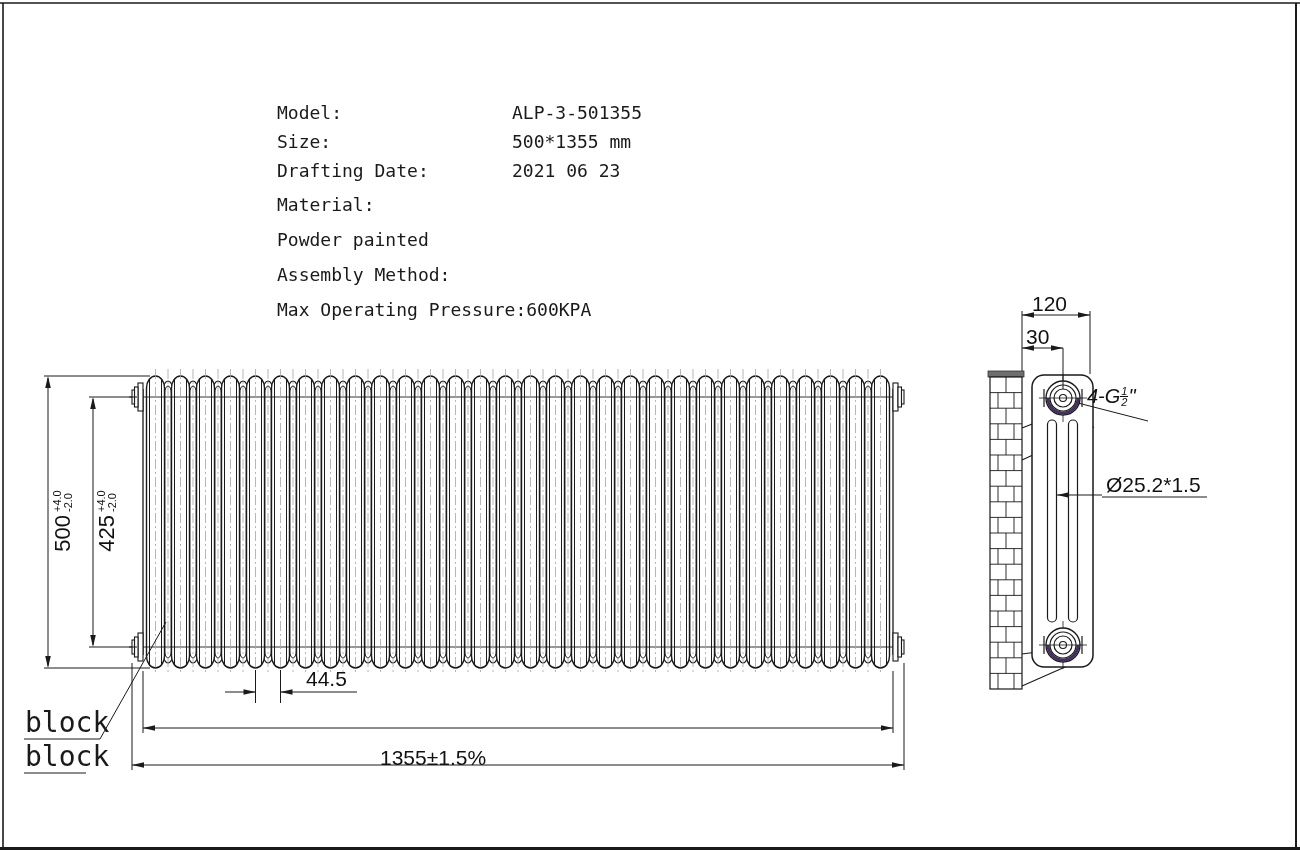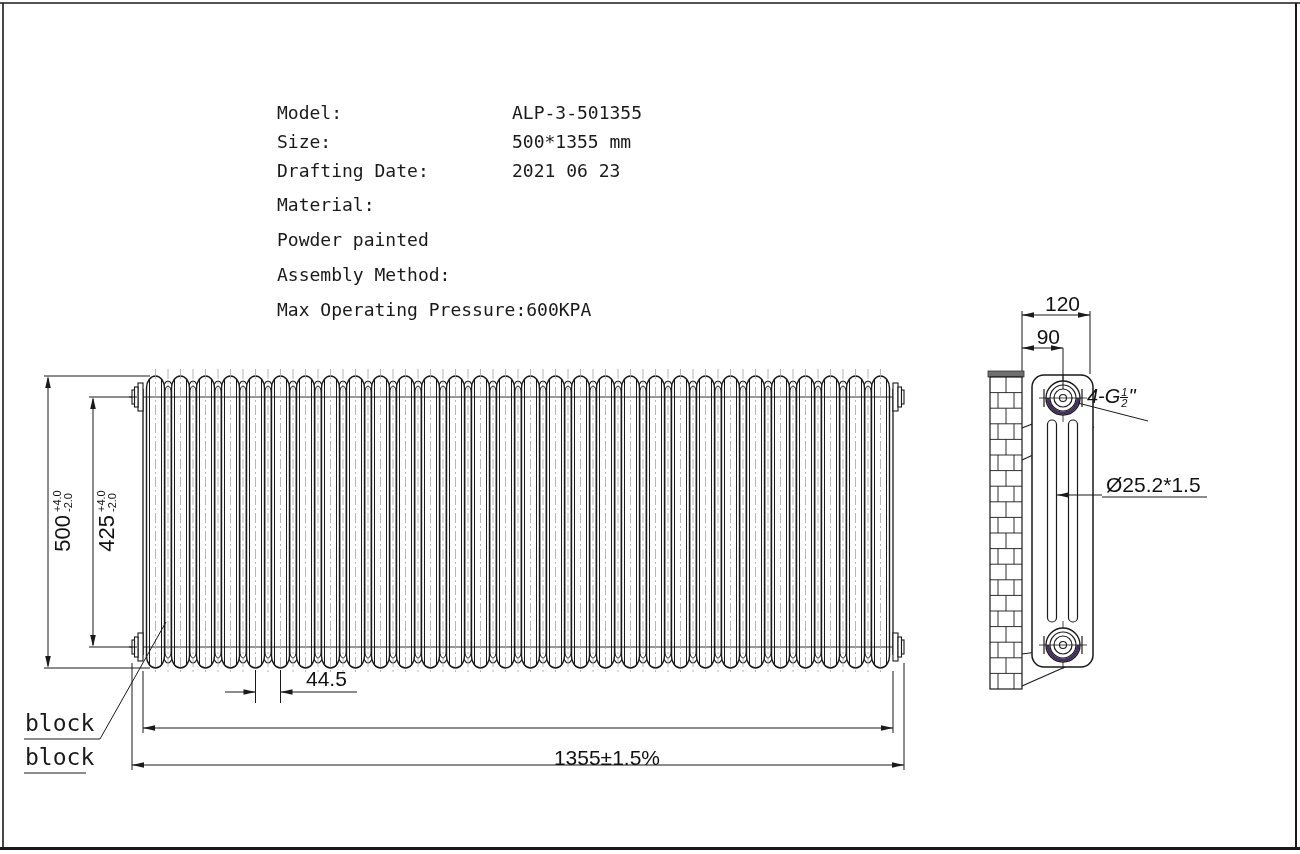--- a/index.html
+++ b/index.html
@@ -7,30 +7,30 @@
           font-family:"Liberation Sans",sans-serif;color:#111;}
   #drawing{position:absolute;left:0;top:0;}
   
   #specs{position:absolute;left:255px;top:0;font-family:"DejaVu Sans Mono",monospace;
          font-size:18px;color:#1a1a1a;}
   .spec-row{position:absolute;left:0;display:flex;white-space:pre;line-height:22px;padding-left:22px;}
   .spec-label{display:inline-block;min-width:235px;white-space:pre;}
   .spec-value{white-space:pre;}
   
   .dim{position:absolute;font-size:21px;color:#111;white-space:nowrap;}
-  .ctr{text-align:right;}
+  .ctr{text-align:left;}
   .rotlab{position:absolute;width:120px;height:36px;display:flex;align-items:center;
           justify-content:center;transform:rotate(-90deg);font-size:22px;}
   .tol{display:inline-flex;flex-direction:column;font-size:11px;line-height:11px;
        margin-left:3px;vertical-align:middle;}
-  #g-label{position:absolute;font-size:20px;font-style:italic;display:flex;align-items:flex-end;}
+  #g-label{position:absolute;font-size:20px;font-style:italic;display:flex;align-items:flex-start;}
   #g-label .frac{display:inline-flex;flex-direction:column;font-size:11px;line-height:10px;
                  text-align:center;margin-top:1px;}
   #g-label .frac .num{border-bottom:1px solid #111;padding:0 1px;}
-  .mono-label{position:absolute;font-family:"DejaVu Sans Mono",monospace;font-size:23px;
+  .mono-label{position:absolute;font-family:"DejaVu Sans Mono",monospace;font-size:28px;
               line-height:26px;color:#1a1a1a;}
 </style>
 </head>
 <body>
 
 <div id="canvas">
 
   <svg id="drawing" width="1300" height="854" viewBox="0 0 1300 854">
       <g>
         <line x1="0" y1="3" x2="1300" y2="3" stroke="#1a1a1a" stroke-width="1.6"></line>
@@ -440,21 +440,21 @@
     </span>
   </div>
 
   <div class="dim" style="left:306px;top:667px">44.5</div>
   <div class="dim ctr" style="left:380px;top:746px;width:280px">1355±1.5%</div>
 
   <div class="mono-label" style="left:25px;top:710px">block</div>
   <div class="mono-label" style="left:25px;top:744px">block</div>
 
   <div class="dim ctr" style="left:1032px;top:292px;width:48px">120</div>
-  <div class="dim ctr" style="left:1026px;top:325px;width:34px">90</div>
+  <div class="dim ctr" style="left:1026px;top:325px;width:34px">30</div>
   <div id="g-label" style="left:1087px;top:385px">
     <span>4-G</span>
     <span class="frac">
       <span class="num">1</span>
       <span>2</span>
     </span>
     <span>"</span>
   </div>
   <div class="dim" style="left:1106px;top:473px">Ø25.2*1.5</div>
 

